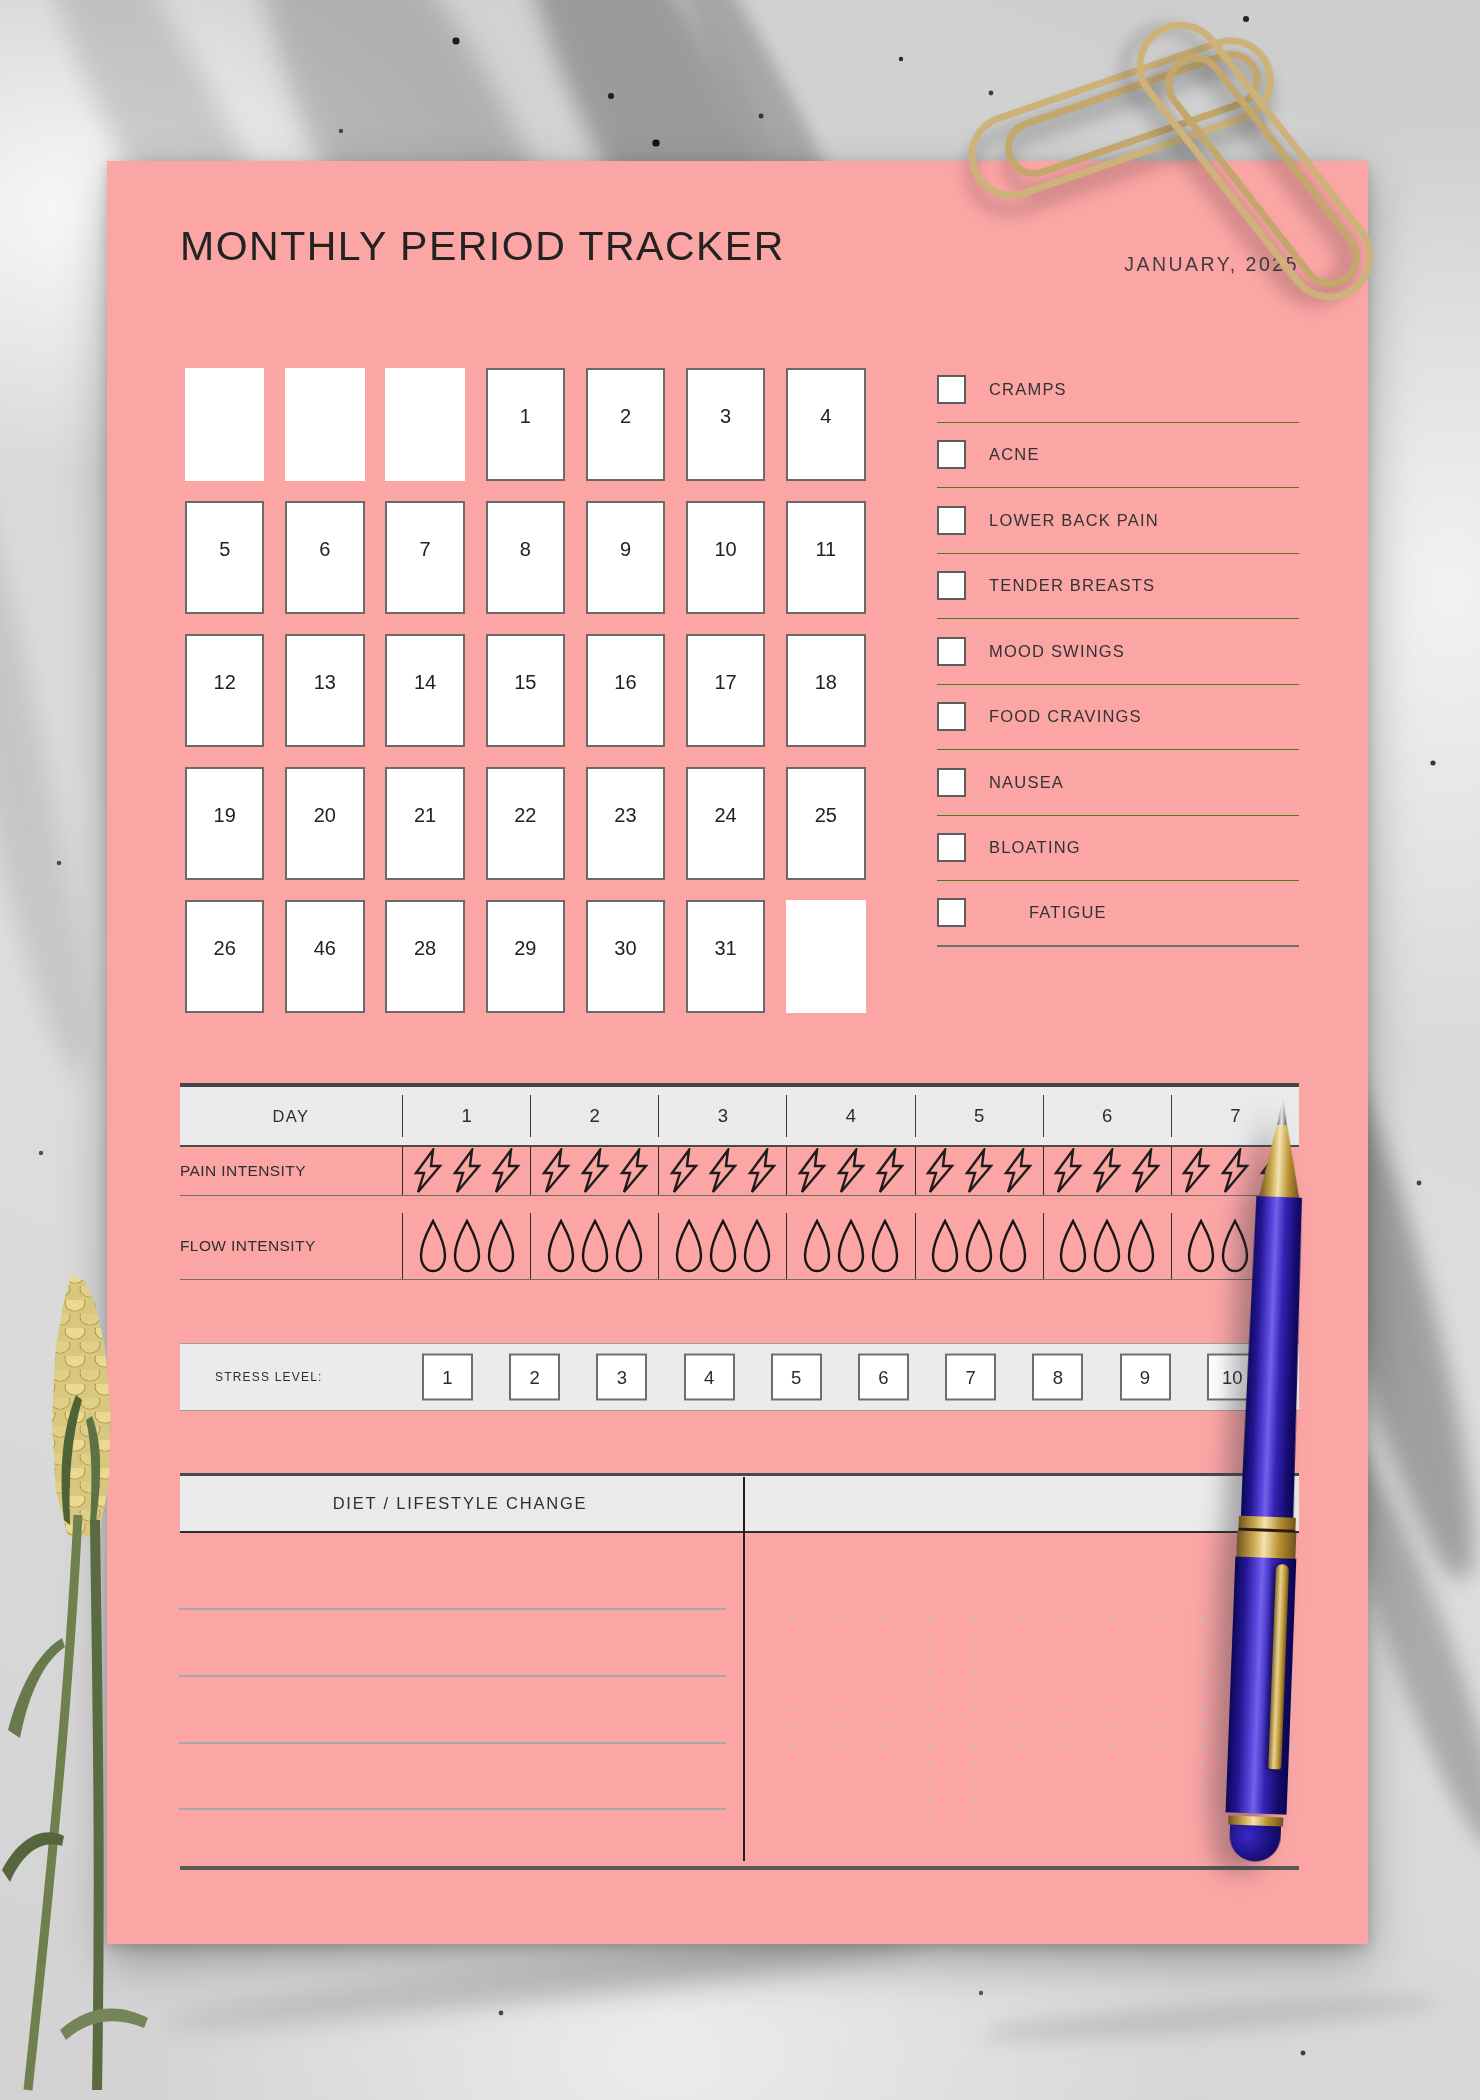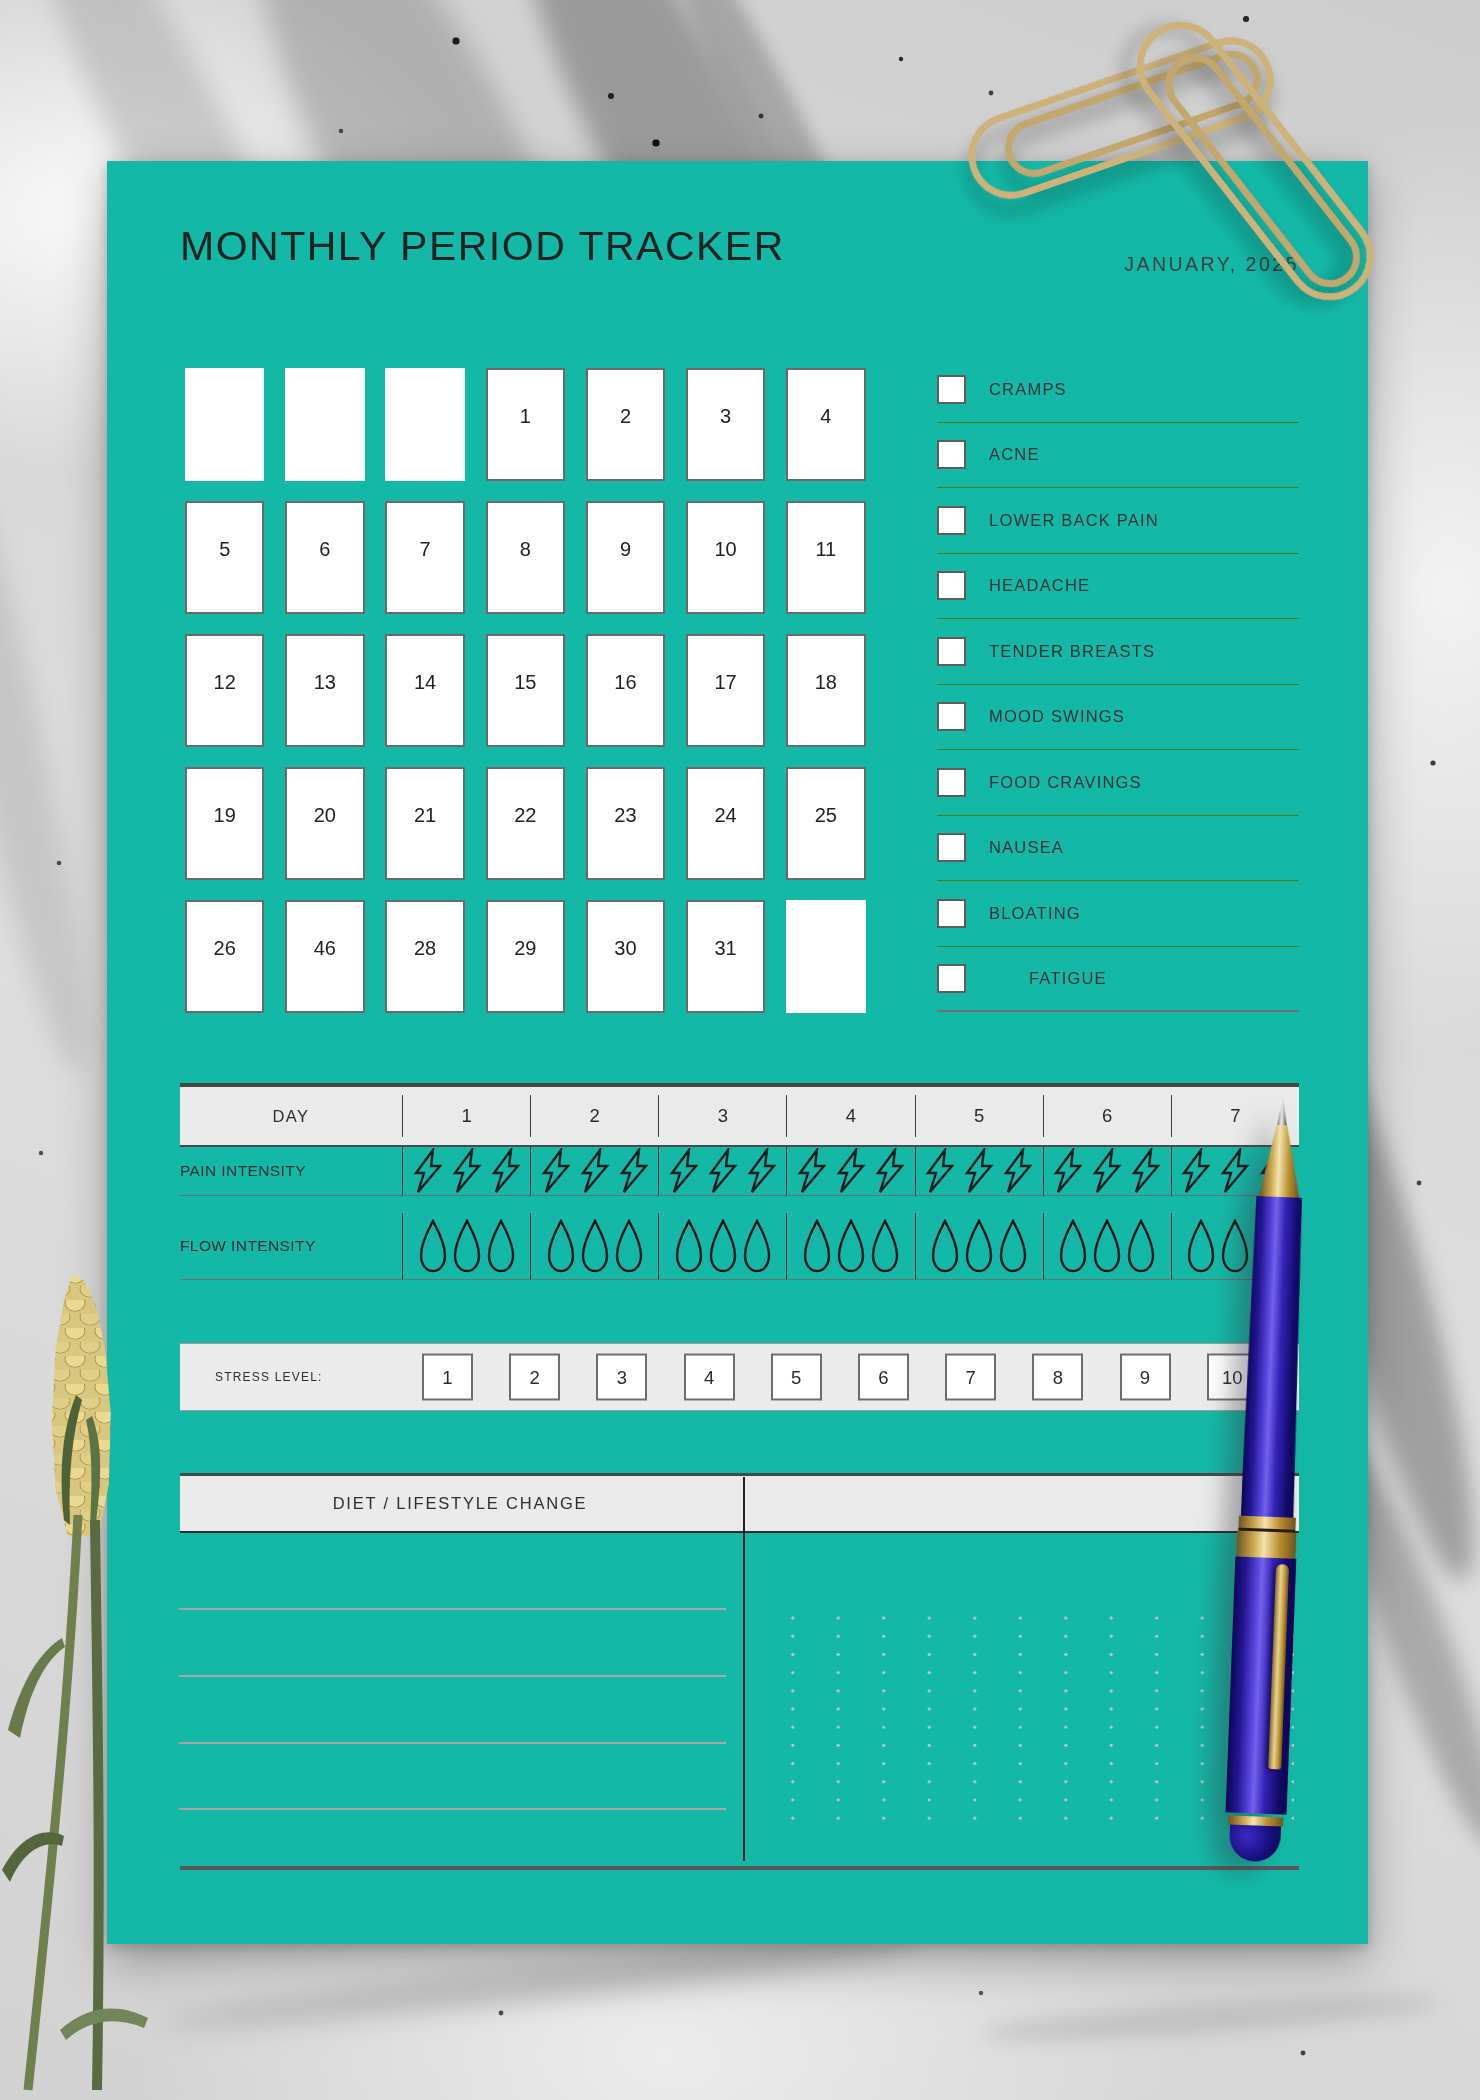--- a/index.html
+++ b/index.html
@@ -25,21 +25,21 @@
   .v8 { left:980px; top:2005px; width:460px; height:26px; background:#a3a3a3; opacity:.5; transform:rotate(-4deg); filter:blur(10px); }
   .v9 { left:-30px; top:380px; width:70px; height:700px; background:#ababab; opacity:.45; transform:rotate(-12deg); }
   .speckles { position:absolute; left:0; top:0; width:2px; height:2px; background:transparent; border-radius:50%;
     box-shadow: 455px 40px 0 2.5px #1c1c1c, 610px 95px 0 2px #232323, 760px 115px 0 1.5px #333,
       900px 58px 0 1.2px #2a2a2a, 340px 130px 0 1.2px #444, 655px 142px 0 2.6px #151515,
       1245px 18px 0 2px #262626, 990px 92px 0 1.4px #3d3d3d, 270px 196px 0 1px #555,
       1432px 762px 0 1.6px #3a3a3a, 1418px 1182px 0 1.4px #454545, 58px 862px 0 1.3px #4a4a4a,
       40px 1152px 0 1.2px #505050, 500px 2012px 0 1.4px #4a4a4a, 980px 1992px 0 1.2px #555, 1302px 2052px 0 1.5px #3f3f3f; }
 
   
-  .paper { position:absolute; left:107px; top:161px; width:1261px; height:1783px; background:#14b8a6; z-index:2;
+  .paper { position:absolute; left:107px; top:161px; width:1261px; height:1783px; background:#fca5a5; z-index:2;
     box-shadow:0 18px 45px rgba(0,0,0,.28), 0 4px 12px rgba(0,0,0,.18); }
   .paper > * { position:absolute; }
 
   .title { left:73px; top:62px; font-size:41px; font-weight:300; letter-spacing:1.5px; color:#222; white-space:nowrap; }
   .date  { right:69px; top:92px; font-size:19.5px; letter-spacing:2.5px; color:#3f3f3f; white-space:nowrap; }
 
   .calheader { left:73px; top:144px; width:1119px; height:42px; background:#e9e9e9;
     border-top:3px solid #474747; border-bottom:2px solid #5e5e5e; }
   .calheader span { position:absolute; top:50%; transform:translateY(-50%); font-size:16.5px; letter-spacing:1.5px; color:#2e2e2e; text-align:center; }
   .wd { width:80px; }
@@ -211,24 +211,20 @@
       <div class="srow">
           <span class="cb"></span>
           <span class="slabel">ACNE</span>
         </div>
       <div class="srow">
           <span class="cb"></span>
           <span class="slabel">LOWER BACK PAIN</span>
         </div>
       <div class="srow">
           <span class="cb"></span>
-          <span class="slabel">HEADACHE</span>
-        </div>
-      <div class="srow">
-          <span class="cb"></span>
           <span class="slabel">TENDER BREASTS</span>
         </div>
       <div class="srow">
           <span class="cb"></span>
           <span class="slabel">MOOD SWINGS</span>
         </div>
       <div class="srow">
           <span class="cb"></span>
           <span class="slabel">FOOD CRAVINGS</span>
         </div>

